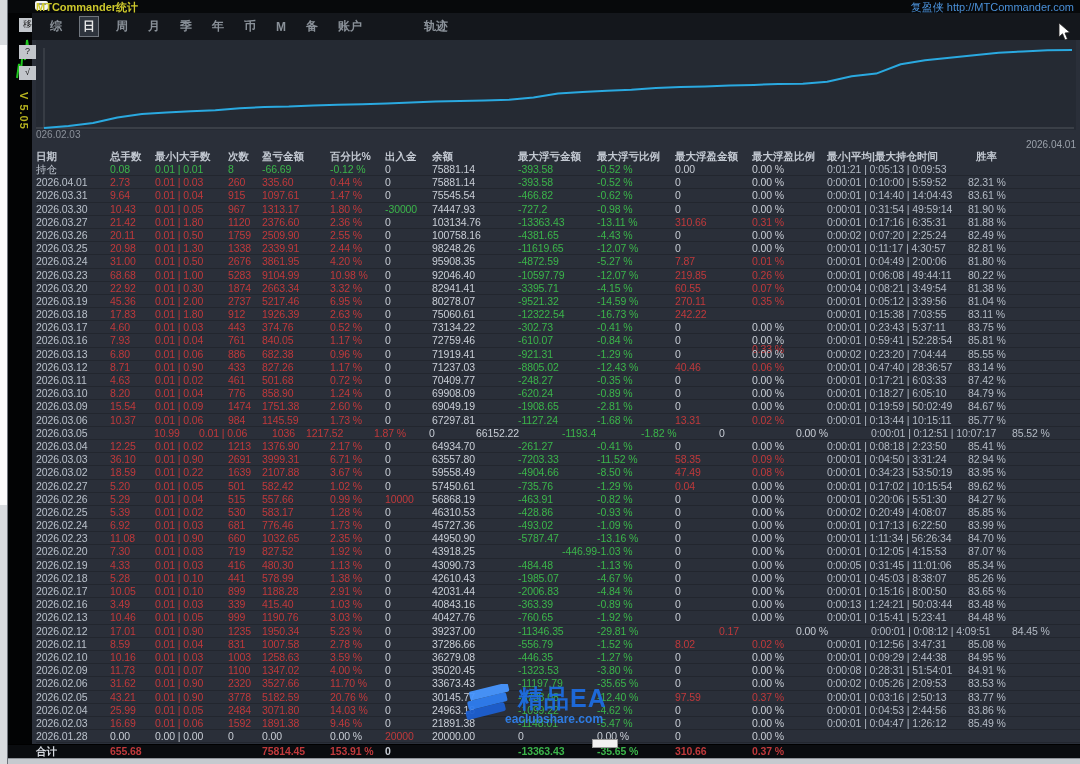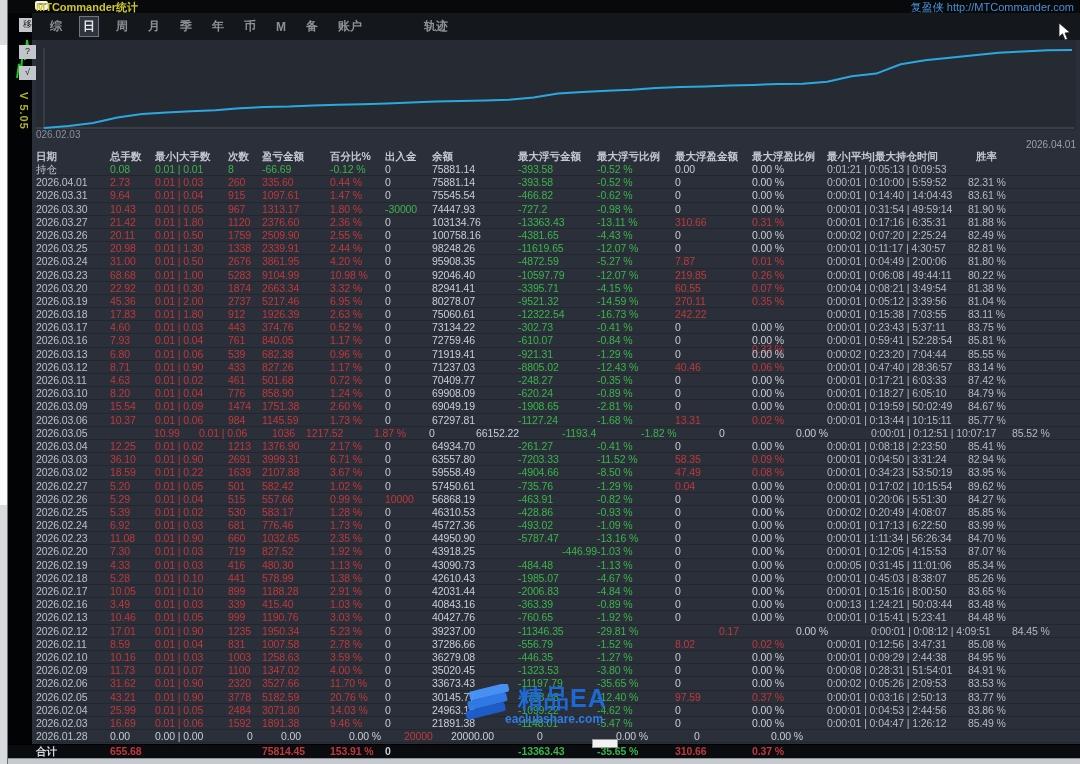--- a/index.html
+++ b/index.html
@@ -342,21 +342,21 @@
         <span class="cell" style="width: 78px; color: rgb(59, 181, 74);">-0.84 %</span>
         <span class="cell" style="width: 77px; color: rgb(199, 204, 212);">0</span>
         <span class="cell" style="width: 75px; color: rgb(199, 204, 212);">0.00 %</span>
         <span class="cell" style="width: 141px; color: rgb(179, 186, 196);">0:00:01 | 0:59:41 | 52:28:54</span>
         <span class="cell" style="width: 60px; color: rgb(179, 186, 196);">85.81 %</span>
       </div>
       <div class="t-row">
         <span class="cell" style="width: 74px; color: rgb(185, 192, 202);">2026.03.13</span>
         <span class="cell" style="width: 45px; color: rgb(192, 57, 59);">6.80</span>
         <span class="cell" style="width: 73px; color: rgb(192, 57, 59);">0.01 | 0.06</span>
-        <span class="cell" style="width: 34px; color: rgb(192, 57, 59);">539</span>
+        <span class="cell" style="width: 34px; color: rgb(192, 57, 59);">886</span>
         <span class="cell" style="width: 68px; color: rgb(192, 57, 59);">682.38</span>
         <span class="cell" style="width: 55px; color: rgb(192, 57, 59);">0.96 %</span>
         <span class="cell" style="width: 47px; color: rgb(199, 204, 212);">0</span>
         <span class="cell" style="width: 86px; color: rgb(201, 206, 214);">71919.41</span>
         <span class="cell" style="width: 79px; color: rgb(59, 181, 74);">-921.31</span>
         <span class="cell" style="width: 78px; color: rgb(59, 181, 74);">-1.29 %</span>
         <span class="cell" style="width: 77px; color: rgb(199, 204, 212);">0</span>
         <span class="cell" style="width: 75px; color: rgb(199, 204, 212);">0.00 %</span>
         <span class="cell" style="width: 141px; color: rgb(179, 186, 196);">0:00:02 | 0:23:20 | 7:04:44</span>
         <span class="cell" style="width: 60px; color: rgb(179, 186, 196);">85.55 %</span>
@@ -805,21 +805,21 @@
         <span class="cell" style="width: 79px; color: rgb(59, 181, 74);">-1148.01</span>
         <span class="cell" style="width: 78px; color: rgb(59, 181, 74);">-5.47 %</span>
         <span class="cell" style="width: 77px; color: rgb(199, 204, 212);">0</span>
         <span class="cell" style="width: 75px; color: rgb(199, 204, 212);">0.00 %</span>
         <span class="cell" style="width: 141px; color: rgb(179, 186, 196);">0:00:01 | 0:04:47 | 1:26:12</span>
         <span class="cell" style="width: 60px; color: rgb(179, 186, 196);">85.49 %</span>
       </div>
       <div class="t-row">
         <span class="cell" style="width: 74px; color: rgb(185, 192, 202);">2026.01.28</span>
         <span class="cell" style="width: 45px; color: rgb(199, 204, 212);">0.00</span>
-        <span class="cell" style="width: 92px; color: rgb(199, 204, 212);">0.00 | 0.00</span>
+        <span class="cell" style="width: 73px; color: rgb(199, 204, 212);">0.00 | 0.00</span>
         <span class="cell" style="width: 34px; color: rgb(199, 204, 212);">0</span>
         <span class="cell" style="width: 68px; color: rgb(199, 204, 212);">0.00</span>
         <span class="cell" style="width: 55px; color: rgb(199, 204, 212);">0.00 %</span>
         <span class="cell" style="width: 47px; color: rgb(192, 57, 59);">20000</span>
         <span class="cell" style="width: 86px; color: rgb(201, 206, 214);">20000.00</span>
         <span class="cell" style="width: 79px; color: rgb(199, 204, 212);">0</span>
         <span class="cell" style="width: 78px; color: rgb(199, 204, 212);">0.00 %</span>
         <span class="cell" style="width: 77px; color: rgb(199, 204, 212);">0</span>
         <span class="cell" style="width: 75px; color: rgb(199, 204, 212);">0.00 %</span>
         <span class="cell" style="width: 141px; color: rgb(179, 186, 196);"></span>

